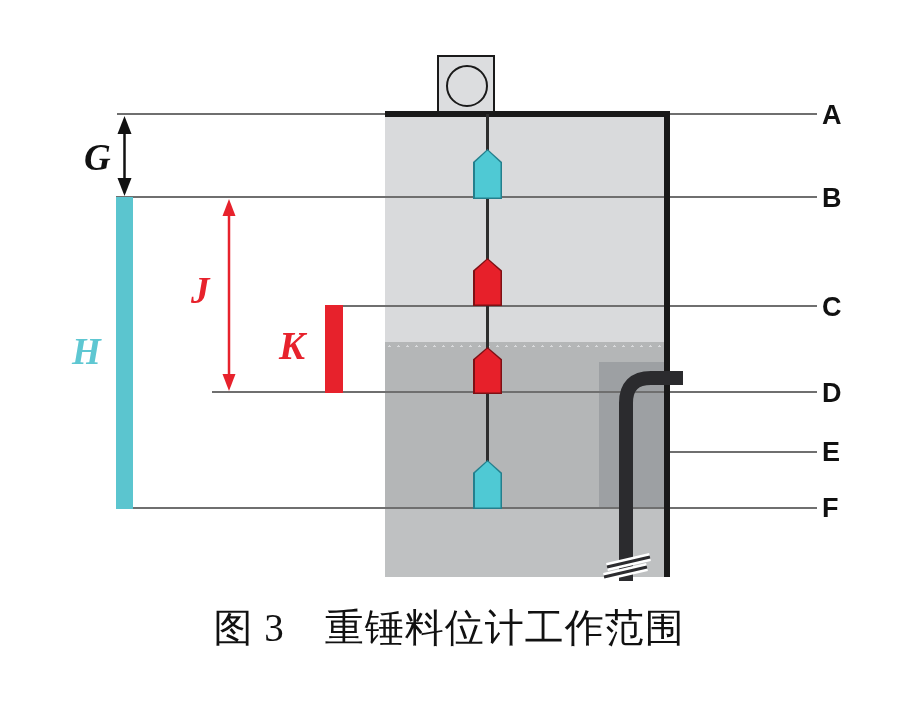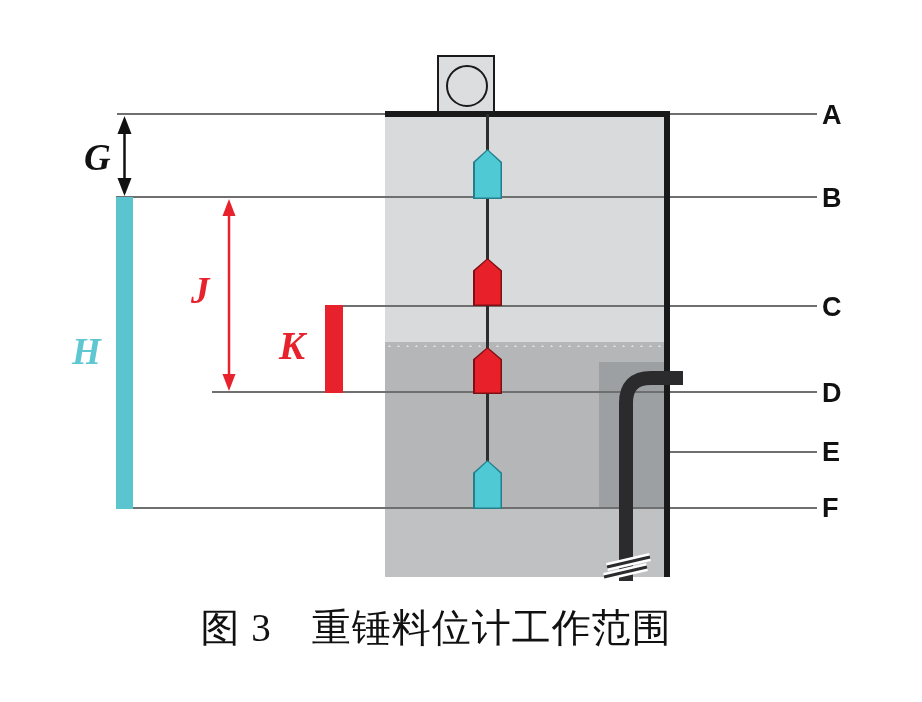--- a/index.html
+++ b/index.html
@@ -60,21 +60,21 @@
   .lab-g{left:84px;top:139px;font-size:37px;color:#111;}
   .lab-h{left:72px;top:333px;font-size:37px;color:#5ec7d2;}
   .lab-j{left:191px;top:272px;font-size:37px;font-weight:700;color:#e7222c;}
   .lab-k{left:279px;top:326px;font-size:39px;font-weight:700;color:#e7222c;}
   .bound{font-family:"Liberation Sans",sans-serif;font-weight:700;font-size:27px;color:#111;
          width:34px;height:30px;line-height:30px;}
   .lab-a{left:822px;top:100px;} .lab-b{left:822px;top:183px;} .lab-c{left:822px;top:292px;}
   .lab-d{left:822px;top:378px;} .lab-e{left:822px;top:437px;} .lab-f{left:822px;top:493px;}
 
   .caption{left:0;top:601px;width:872px;text-align:center;font-family:"Liberation Serif",serif;
-           font-size:39px;color:#111;letter-spacing:1px;}
+           font-size:39px;color:#111;letter-spacing:1px;padding-left:13px;}
 
   .overlay-svg{left:0;top:0;width:922px;height:702px;pointer-events:none;}
 </style>
 </head>
 <body>
 
 <div class="canvas">
 
   <div class="abs vessel-upper"></div>
   <div class="abs material"></div>

